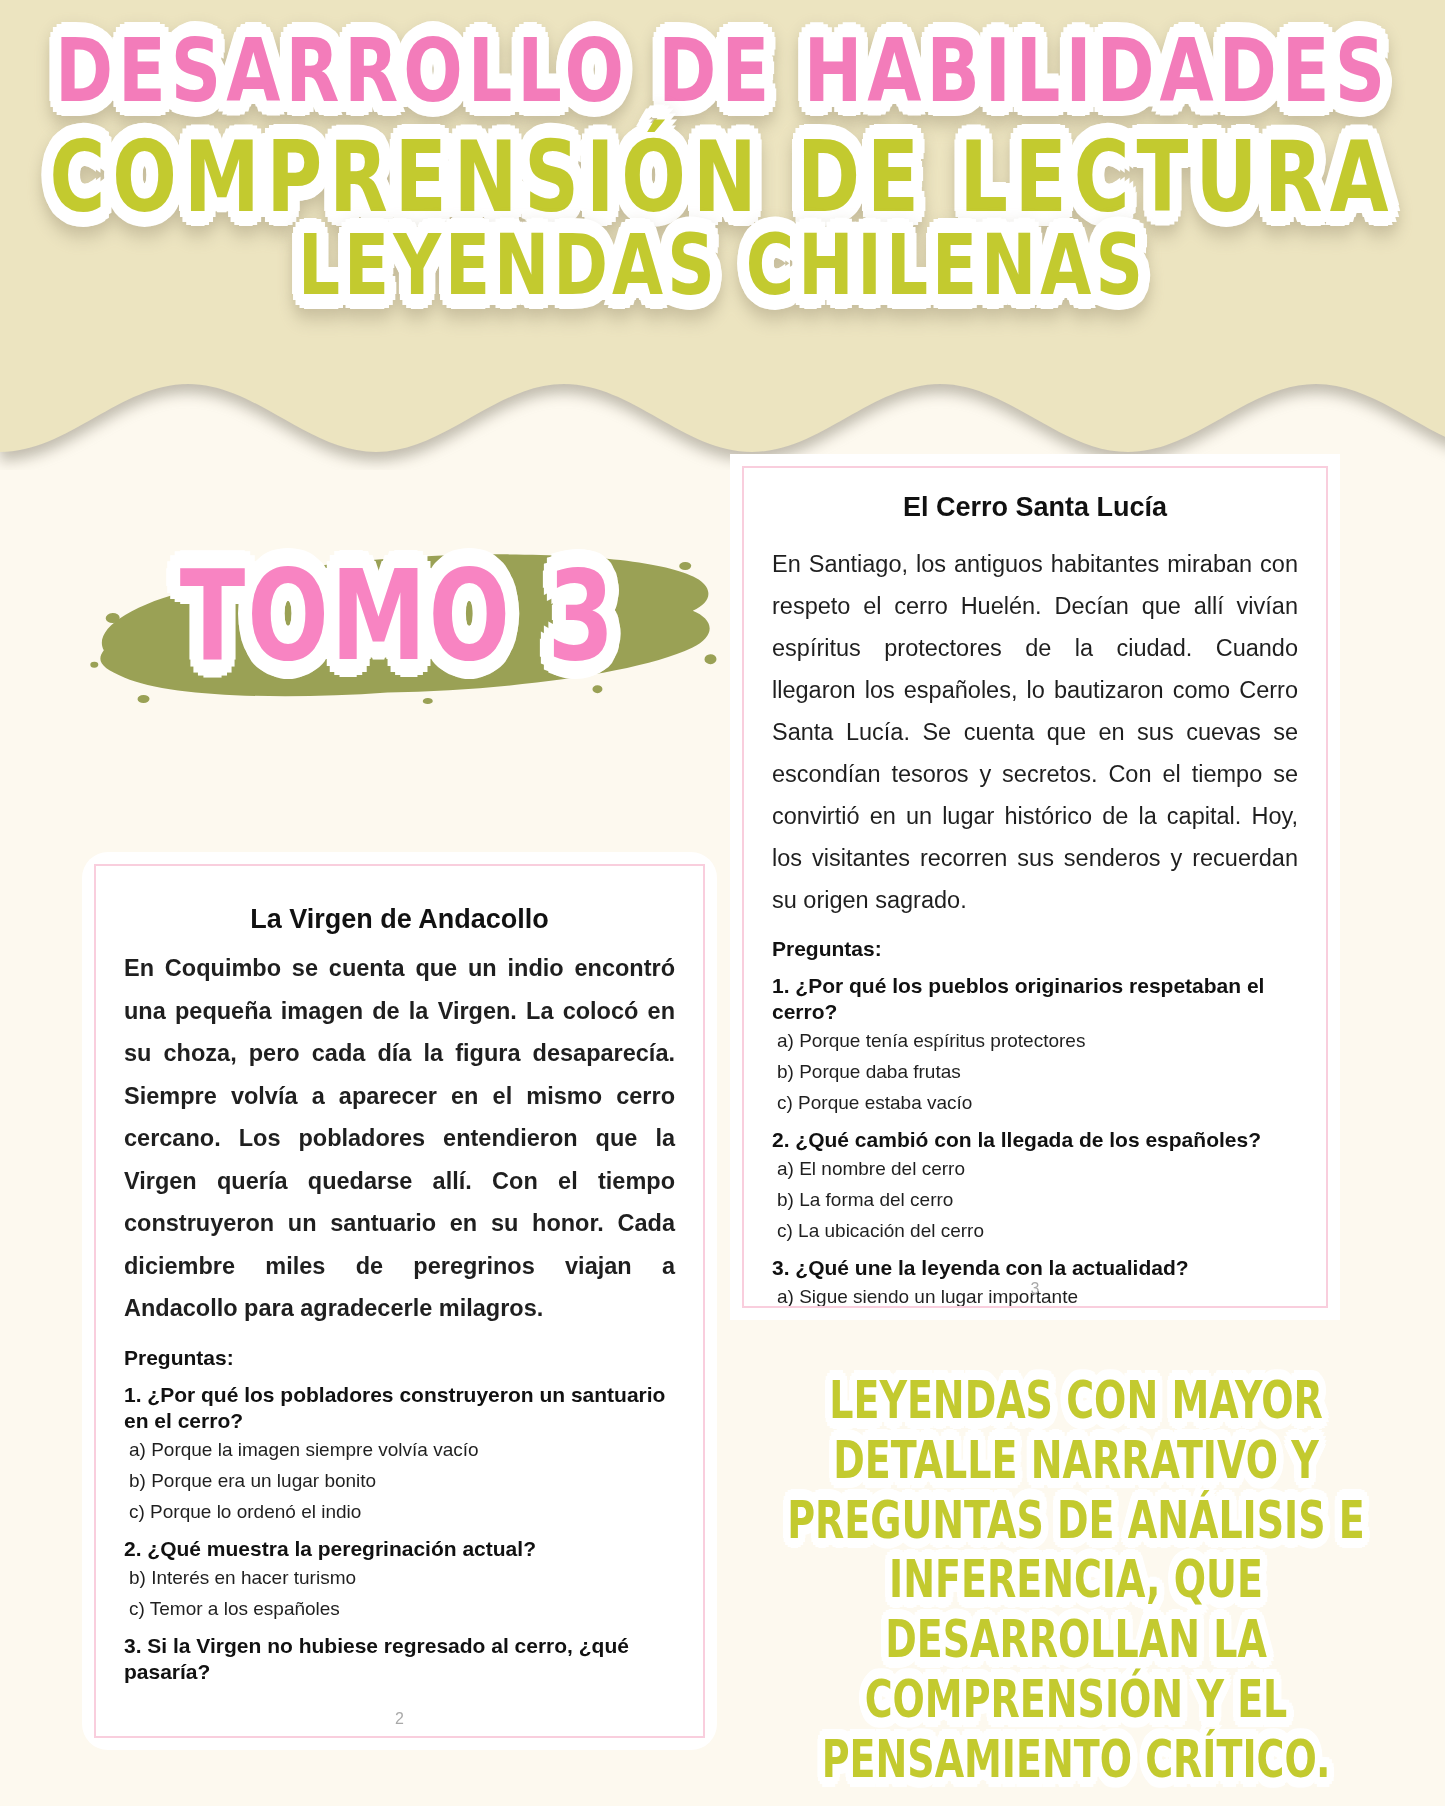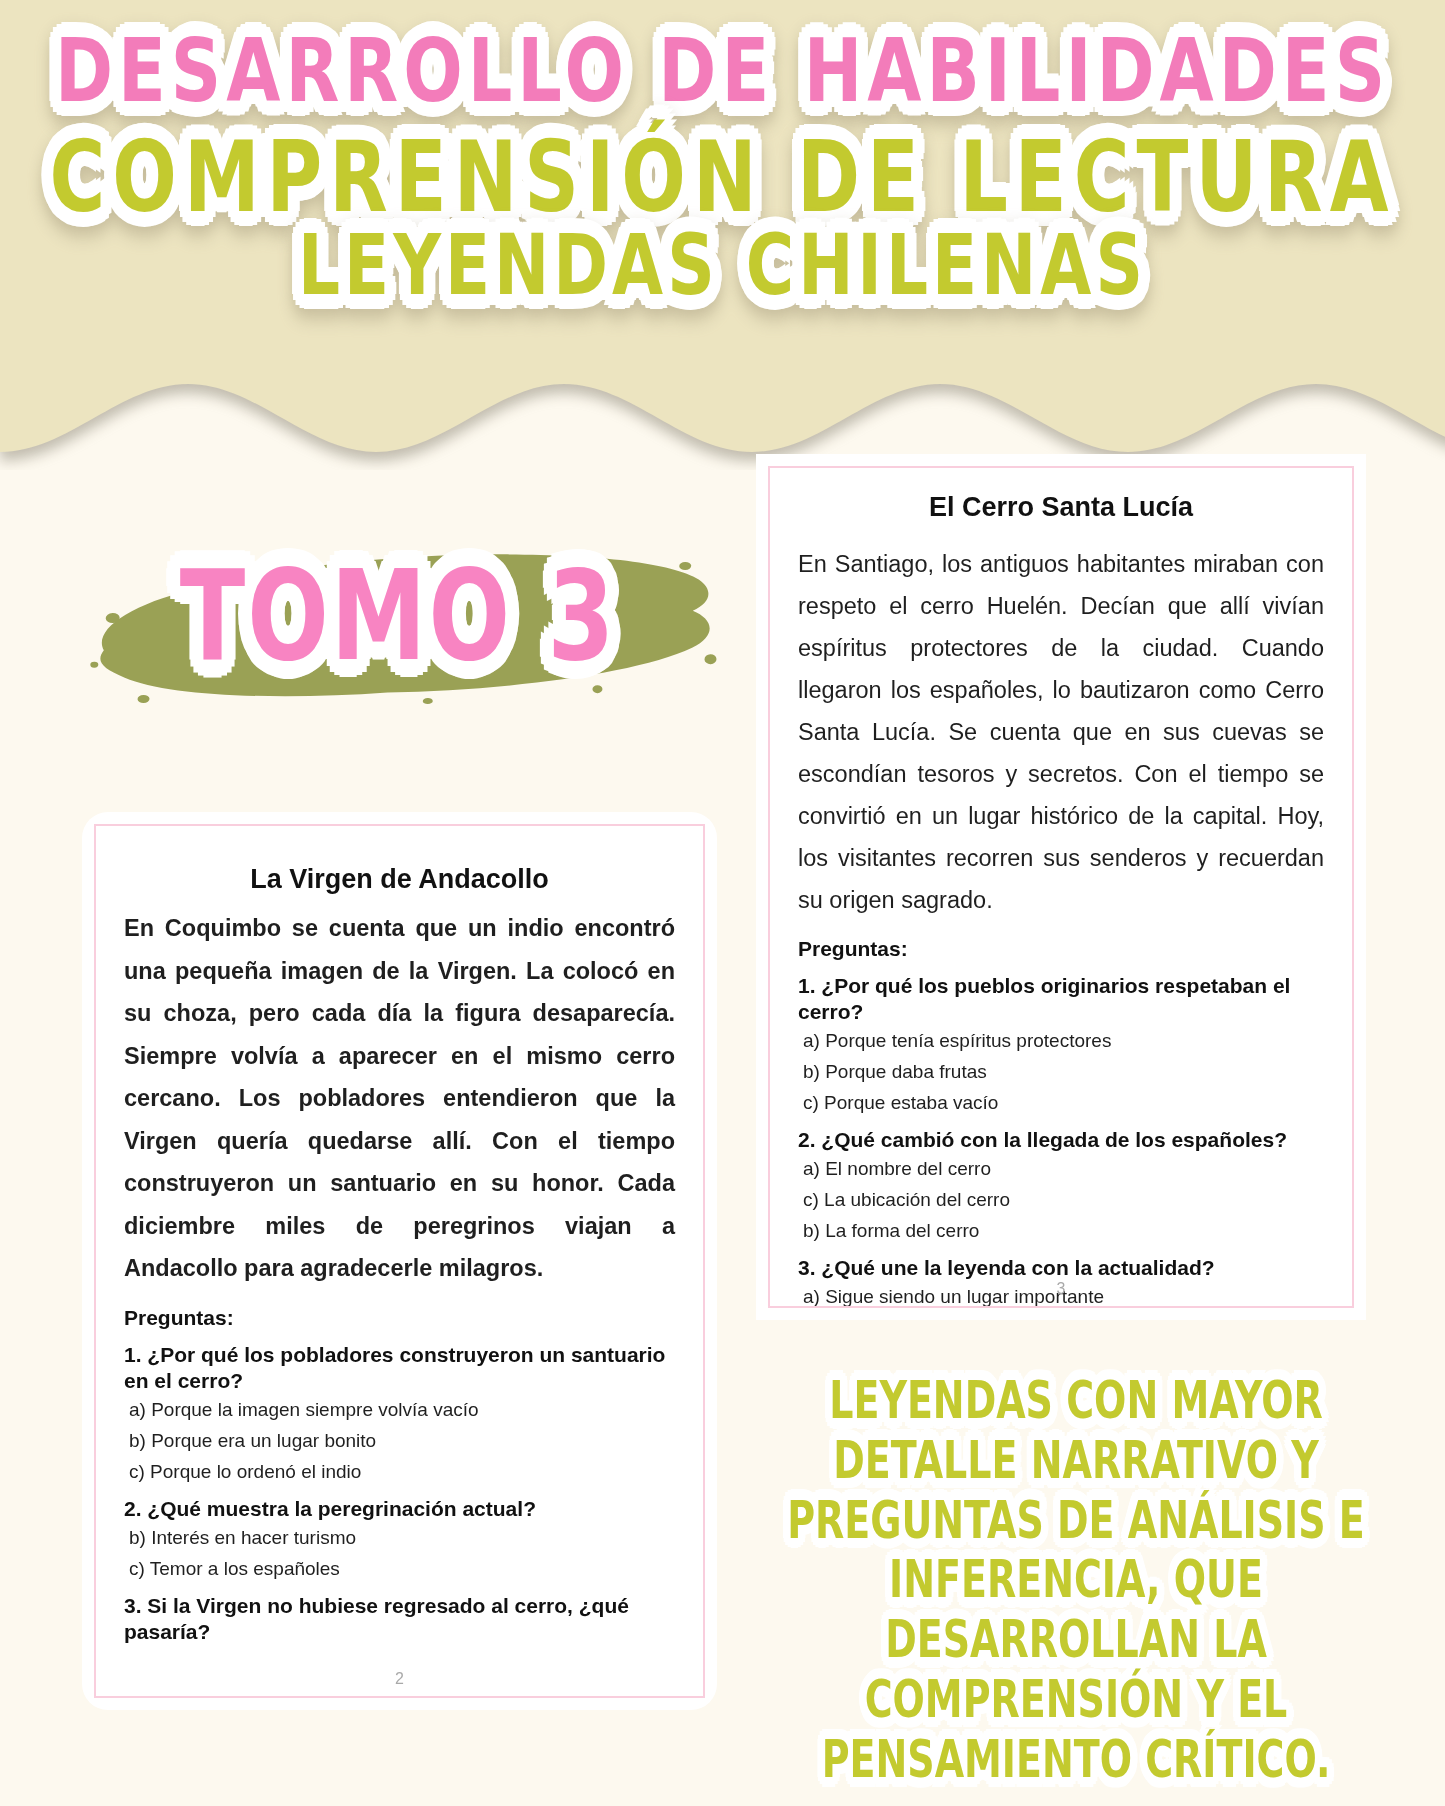--- a/index.html
+++ b/index.html
@@ -41,22 +41,22 @@
   
   .brush{position:absolute;left:75px;top:522px;}
   .tomo{
     position:absolute;left:98px;top:543px;width:600px;text-align:center;margin:0;
     font-family:"DejaVu Sans",sans-serif;font-weight:bold;white-space:nowrap;
     font-size:96px;letter-spacing:2px;color:#f884c2;
     transform:scale(1,1.3);transform-origin:top center;
   }
   
   .card{position:absolute;background:#ffffff;}
-  .card--left{left:82px;top:812px;width:635px;height:898px;border-radius:26px;}
-  .card--right{left:756px;top:454px;width:610px;height:866px;}
+  .card--left{left:82px;top:852px;width:635px;height:898px;border-radius:26px;}
+  .card--right{left:730px;top:454px;width:610px;height:866px;}
   .card-inner{
     position:absolute;inset:12px;border:2px solid #f9cedd;
     padding:20px 28px 8px;box-sizing:border-box;overflow:hidden;
   }
   .card-title{font-size:27px;font-weight:bold;color:#111;text-align:center;margin:0;}
   .card--left .card-title{margin-top:18px;}
   .card--right .card-title{margin-top:4px;}
   .story{font-size:23.5px;color:#1f1f1f;text-align:justify;margin:0;}
   .card--left .story{margin-top:12px;line-height:42.5px;font-weight:bold;}
   .card--right .story{margin-top:20px;line-height:42px;}
@@ -137,22 +137,22 @@
     <p class="story">En Santiago, los antiguos habitantes miraban con respeto el cerro Huelén. Decían que allí vivían espíritus protectores de la ciudad. Cuando llegaron los españoles, lo bautizaron como Cerro Santa Lucía. Se cuenta que en sus cuevas se escondían tesoros y secretos. Con el tiempo se convirtió en un lugar histórico de la capital. Hoy, los visitantes recorren sus senderos y recuerdan su origen sagrado.</p>
     <p class="q-label">Preguntas:</p>
 
     <p class="q">1. ¿Por qué los pueblos originarios respetaban el cerro?</p>
     <p class="opt">a) Porque tenía espíritus protectores</p>
     <p class="opt">b) Porque daba frutas</p>
     <p class="opt">c) Porque estaba vacío</p>
 
     <p class="q">2. ¿Qué cambió con la llegada de los españoles?</p>
     <p class="opt">a) El nombre del cerro</p>
+    <p class="opt">b) La forma del cerro</p>
     <p class="opt">c) La ubicación del cerro</p>
-    <p class="opt">b) La forma del cerro</p>
 
     <p class="q">3. ¿Qué une la leyenda con la actualidad?</p>
     <p class="opt">a) Sigue siendo un lugar importante</p>
 
     <div class="page-num">3</div>
   </div>
 </section>
 
 <p class="footer-note outline-8">LEYENDAS CON MAYOR
 DETALLE NARRATIVO Y

